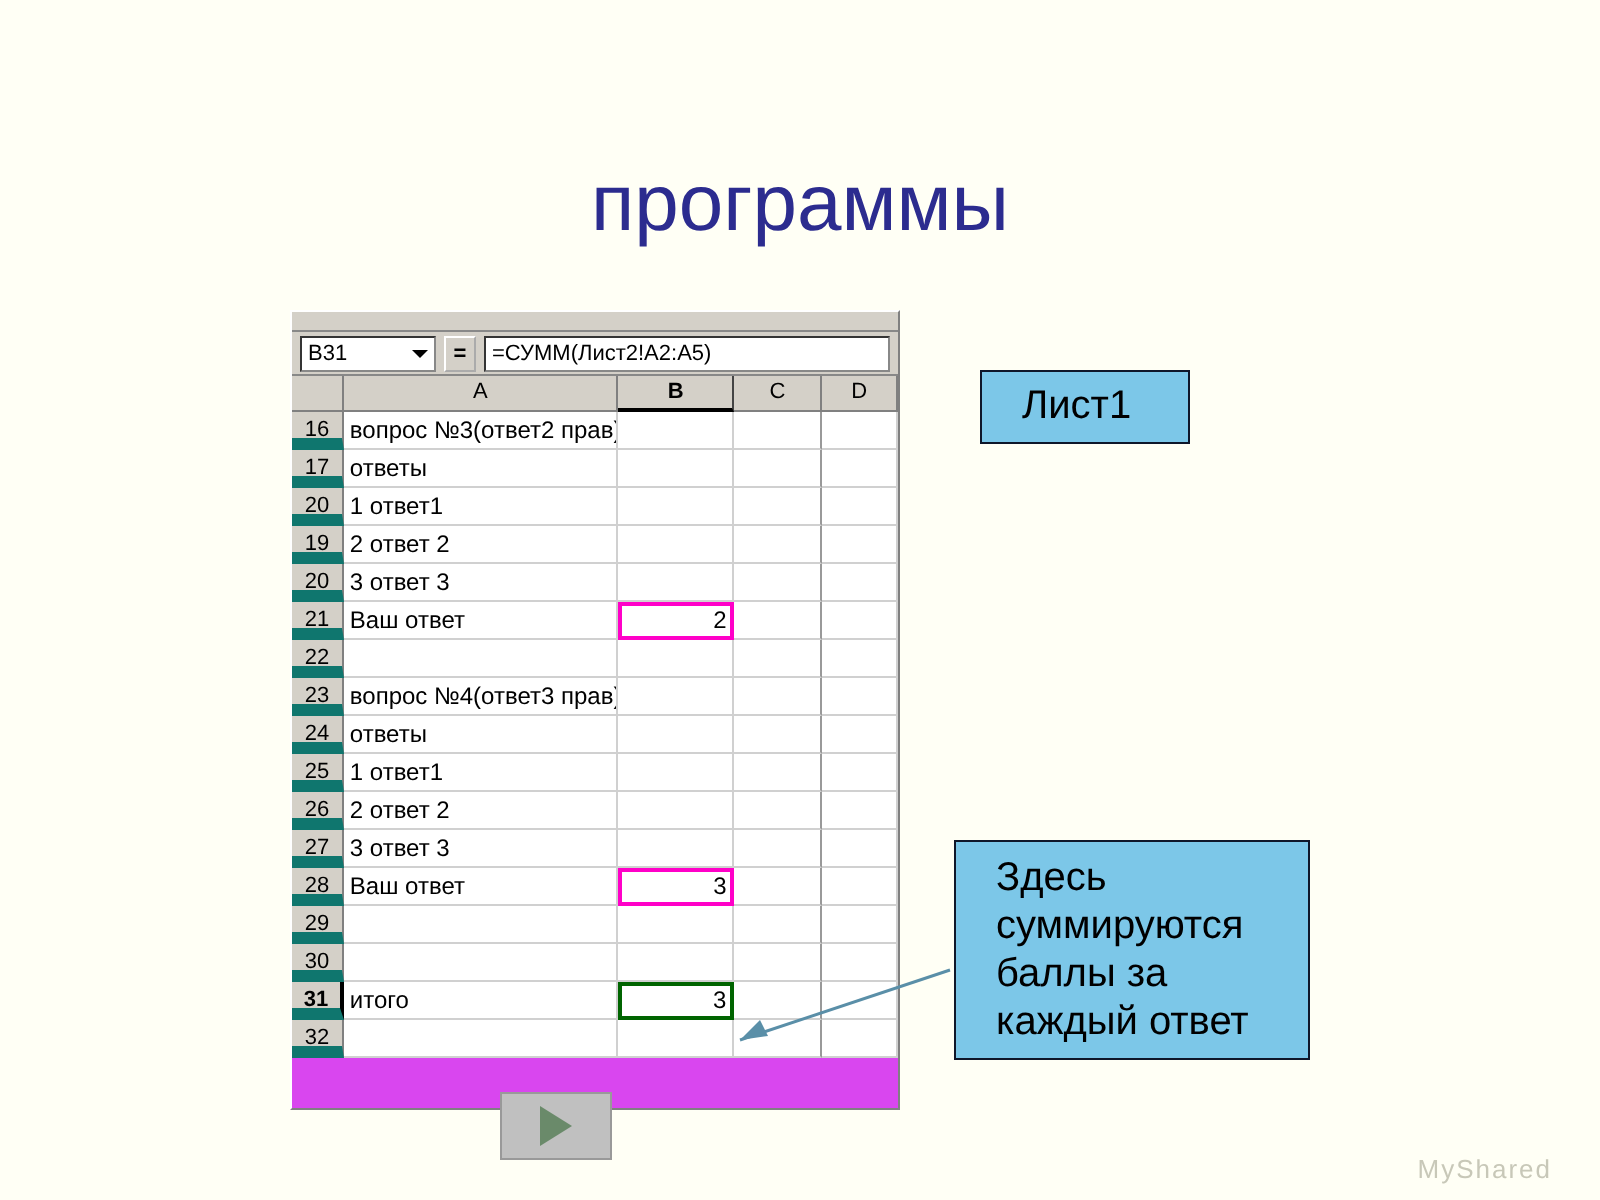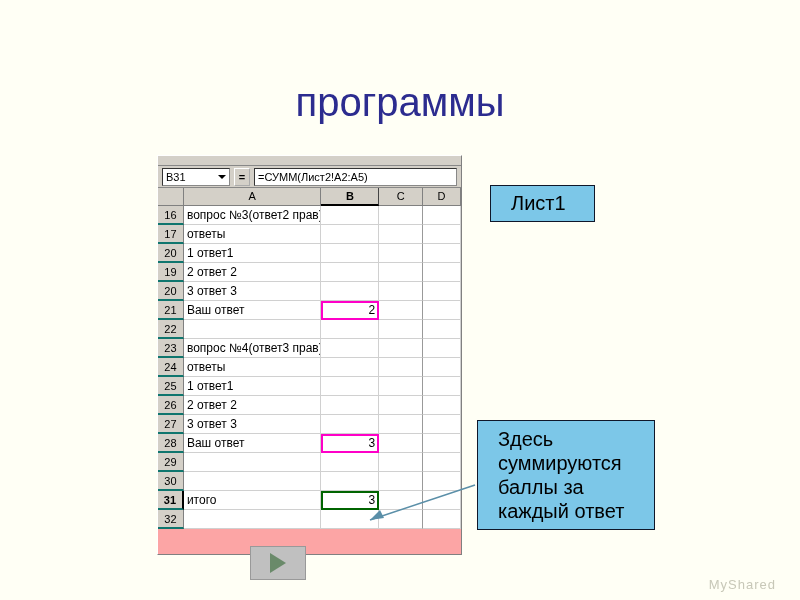--- a/index.html
+++ b/index.html
@@ -17,24 +17,24 @@
       left: 0;
       right: 0;
       text-align: center;
       font-size: 40px;
       color: #2c2c8f;
       line-height: 1.2;
     }
     .excel-window {
       position: absolute;
       top: 155px;
-      left: 157px;
+      left: 145px;
       width: 305px;
       height: 400px;
-      background: #fca5a5;
+      background: #d946ef;
       border: 1px solid #808080;
       border-top-color: #fff;
       border-left-color: #fff;
       font-family: Tahoma, Arial, sans-serif;
       font-size: 12px;
     }
     .toolbar-top {
       height: 10px;
       background: #d4d0c8;
       border-bottom: 1px solid #888;
@@ -112,21 +112,21 @@
     .col-C { width: 44px; }
     .col-D { width: 38px; }
     .row {
       display: flex;
       height: 19px;
     }
     .row-header {
       width: 26px;
       background: #d4d0c8;
       border-right: 1px solid #808080;
-      border-bottom: 2px solid #0f766e;
+      border-bottom: 6px solid #0f766e;
       text-align: center;
       line-height: 18px;
       font-size: 11px;
     }
     .row-header.active {
       font-weight: bold;
       border-right: 2px solid #000;
     }
     .cell {
       border-right: 1px solid #d0d0d0;

